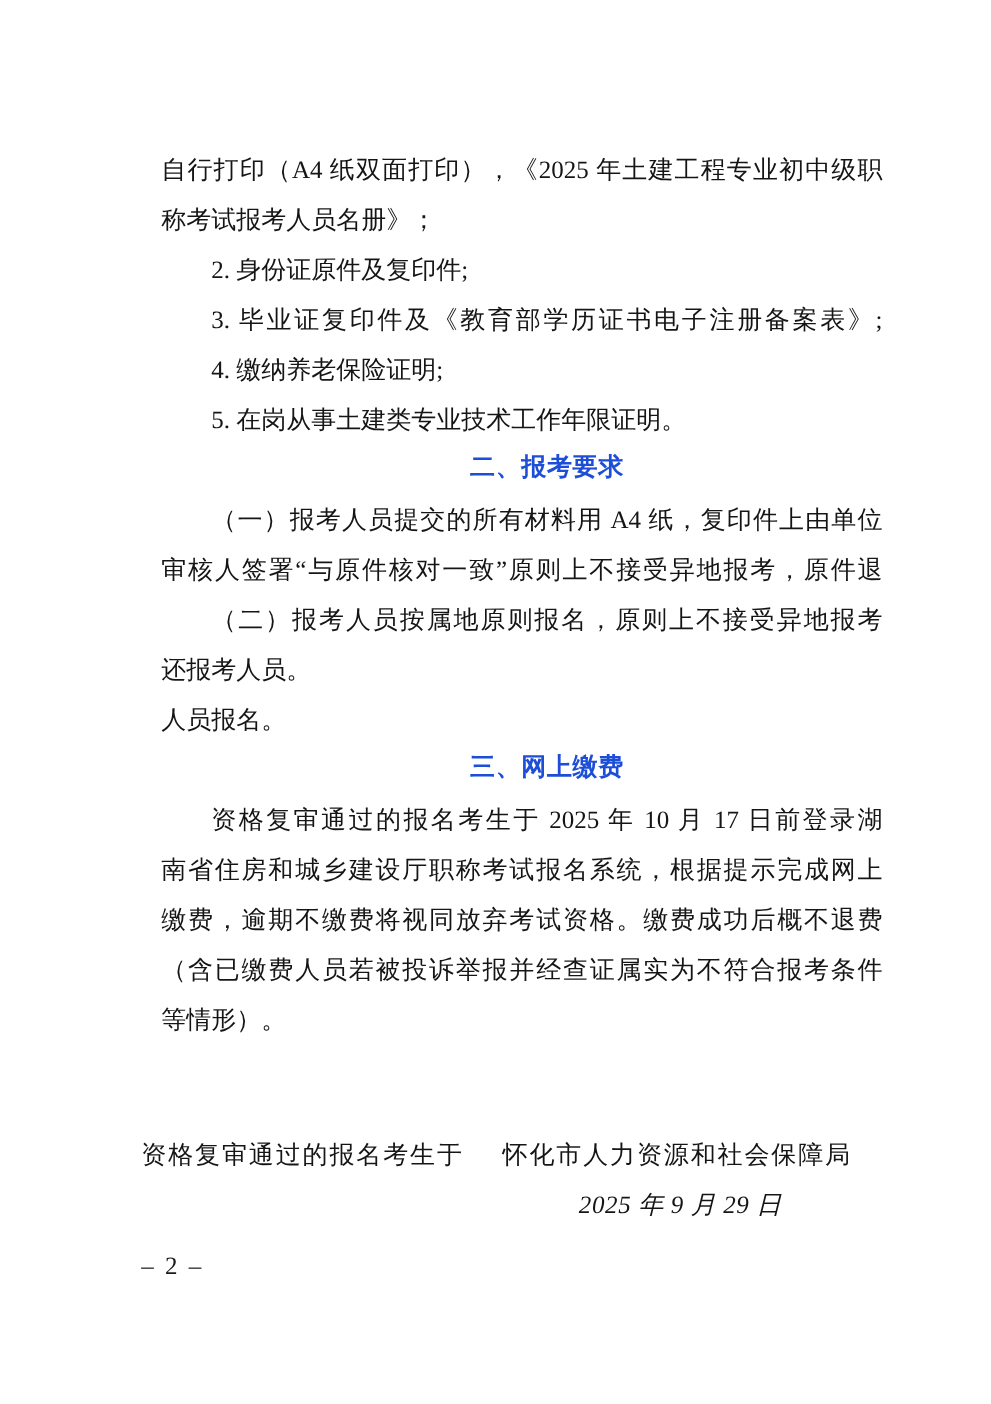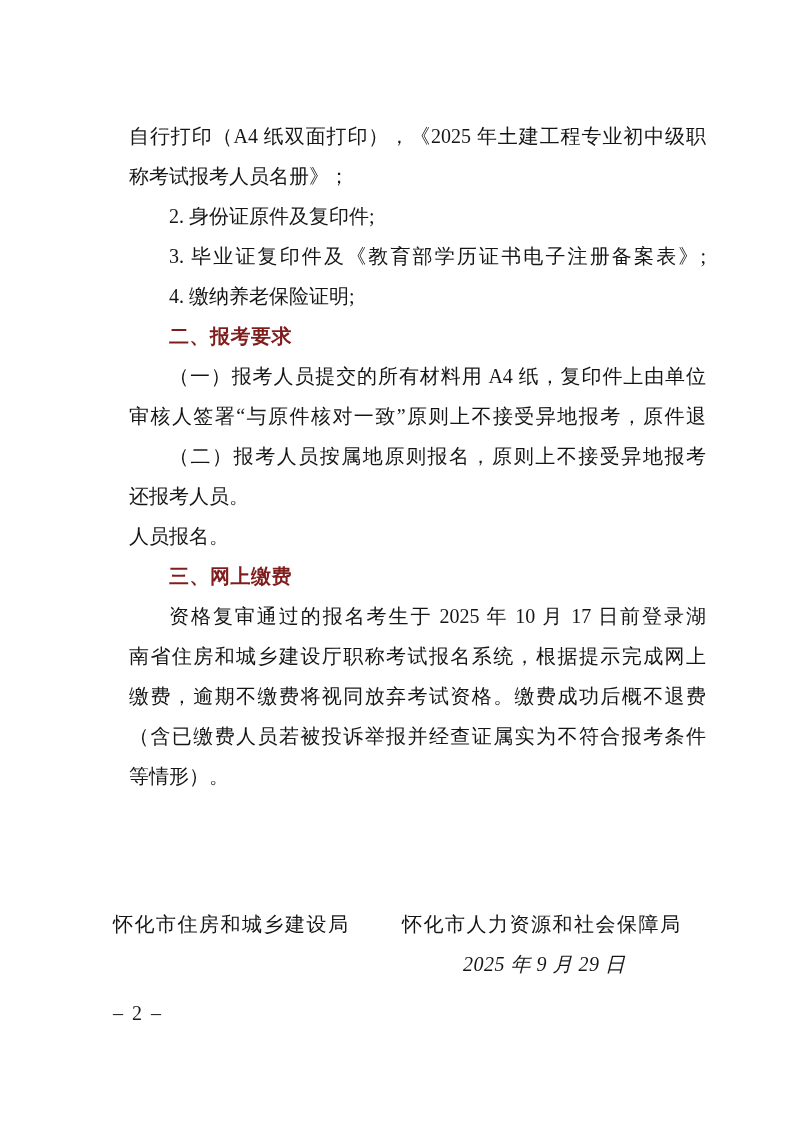--- a/index.html
+++ b/index.html
@@ -29,24 +29,25 @@
     text-align: left;
   }
   .line.indent {
     text-indent: 2em;
   }
   .line.justify {
     text-align: justify;
     text-align-last: justify;
   }
   .line.heading {
-    font-family: Liberation Sans, sans-serif;
+    font-family: Liberation Mono, monospace;
     font-weight: bold;
-    color: #7f1d1d;
+    color: #1d4ed8;
     letter-spacing: 0.5px;
+    text-align: center;
   }
   .signature {
     position: absolute;
     left: 113px;
     top: 904px;
     width: 577px;
     font-size: 20px;
     line-height: 40px;
   }
   .sig-row {
@@ -82,37 +83,38 @@
 <body>
 
 <div class="page">
 
   <div class="content">
     <div class="line justify">自行打印（A4 纸双面打印），《2025 年土建工程专业初中级职</div>
     <div class="line">称考试报考人员名册》；</div>
     <div class="line indent">2. 身份证原件及复印件;</div>
     <div class="line indent justify">3. 毕业证复印件及《教育部学历证书电子注册备案表》;</div>
     <div class="line indent">4. 缴纳养老保险证明;</div>
+    <div class="line indent">5. 在岗从事土建类专业技术工作年限证明。</div>
     <div class="line indent heading">二、报考要求</div>
     <div class="line indent justify">（一）报考人员提交的所有材料用 A4 纸，复印件上由单位</div>
     <div class="line justify">审核人签署“与原件核对一致”原则上不接受异地报考，原件退</div>
     <div class="line indent justify">（二）报考人员按属地原则报名，原则上不接受异地报考</div>
     <div class="line">还报考人员。</div>
     <div class="line">人员报名。</div>
     <div class="line indent heading">三、网上缴费</div>
     <div class="line indent justify">资格复审通过的报名考生于 2025 年 10 月 17 日前登录湖</div>
     <div class="line justify">南省住房和城乡建设厅职称考试报名系统，根据提示完成网上</div>
     <div class="line justify">缴费，逾期不缴费将视同放弃考试资格。缴费成功后概不退费</div>
     <div class="line justify">（含已缴费人员若被投诉举报并经查证属实为不符合报考条件</div>
     <div class="line">等情形）。</div>
   </div>
 
   <div class="signature">
     <div class="sig-row">
-      <span class="org org-left">怀化市住房和城乡建设局</span>
+      <span class="org org-left">资格复审通过的报名考生于</span>
       <span class="org org-right">怀化市人力资源和社会保障局</span>
     </div>
     <div class="sig-date">2025 年 9 月 29 日</div>
   </div>
 
   <div class="pagenum">– 2 –</div>
 
 </div>
 
 </body></html>

